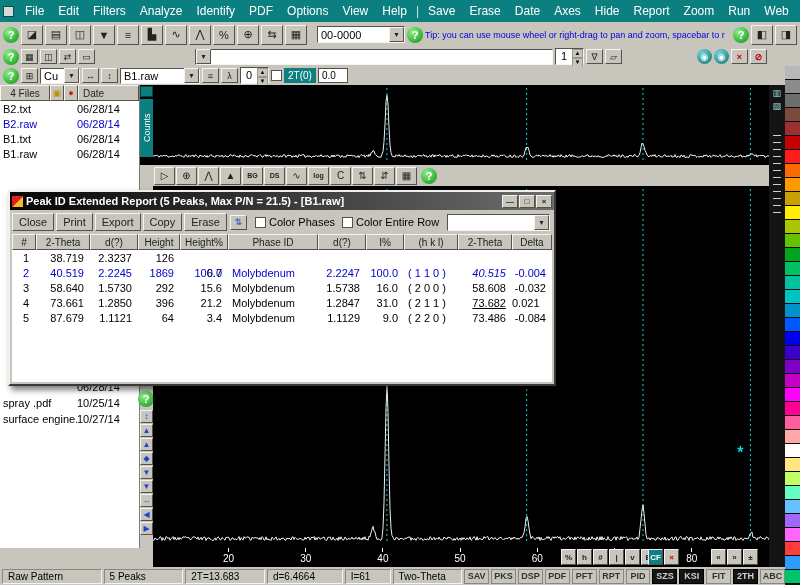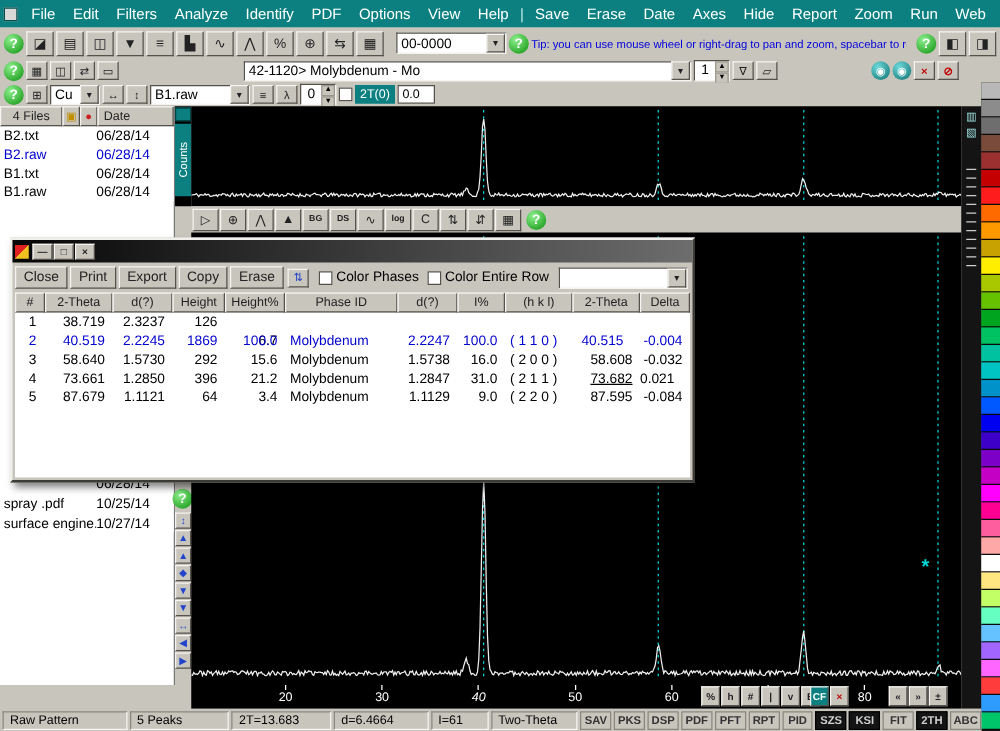--- a/index.html
+++ b/index.html
@@ -152,21 +152,20 @@
 
   <div id="tb2">
     <span class="helpbtn">?</span>
     <span id="tb2-btns" class="btngroup">
         <span class="sbtn btn3d">▦</span>
         <span class="sbtn btn3d">◫</span>
         <span class="sbtn btn3d">⇄</span>
         <span class="sbtn btn3d">▭</span>
       </span>
     <span class="combo" id="phase-combo" style="width:358px;margin-left:98px;height:16px;">
-      <span class="combo-text">42-1120&gt; Molybdenum - Mo</span>
       <span class="combo-arrow btn3d">▾</span>
     </span>
     <span class="spin">
       <span class="spin-val">1</span>
       <span class="spin-arrows">
           <i>▲</i>
           <i>▼</i>
         </span>
     </span>
     <span id="tb2-mid" class="btngroup">
@@ -307,21 +306,21 @@
       <text x="584.2" y="272" fill="#00dada" font-size="16" font-weight="bold">*</text>
     </svg>
 
   <div id="axisstrip">
     <div id="axis-ticks">
         <div class="tick" style="left: 74.9866px;"></div>
         <div class="ticklabel" style="left: 64.4866px;">20</div>
         <div class="tick" style="left: 152.203px;"></div>
         <div class="ticklabel" style="left: 141.703px;">30</div>
         <div class="tick" style="left: 229.419px;"></div>
-        <div class="ticklabel" style="left: 218.919px; font-style: italic;">40</div>
+        <div class="ticklabel" style="left: 218.919px;">40</div>
         <div class="tick" style="left: 306.635px;"></div>
         <div class="ticklabel" style="left: 296.135px;">50</div>
         <div class="tick" style="left: 383.851px;"></div>
         <div class="ticklabel" style="left: 373.351px;">60</div>
         <div class="tick" style="left: 461.068px;"></div>
         <div class="ticklabel" style="left: 450.568px;">70</div>
         <div class="tick" style="left: 538.284px;"></div>
         <div class="ticklabel" style="left: 527.784px;">80</div>
       </div>
     <div class="axgroup" id="axg1" style="left:408px;">
@@ -420,20 +419,21 @@
       <span class="statbtn dark">SZS</span>
       <span class="statbtn dark">KSI</span>
       <span class="statbtn">FIT</span>
       <span class="statbtn dark">2TH</span>
       <span class="statbtn">ABC</span>
     </div>
 
   <div id="report">
     <div id="rep-title">
       <span id="rep-icon"></span>
+      <span id="rep-title-text">Peak ID Extended Report (5 Peaks, Max P/N = 21.5) - [B1.raw]</span>
       <span id="rep-winbtns">
           <span class="winbtn btn3d">—</span>
           <span class="winbtn btn3d">□</span>
           <span class="winbtn btn3d">×</span>
         </span>
     </div>
     <div id="rep-toolbar">
       <span id="rep-btns" class="btngroup">
           <span class="repbtn btn3d">Close</span>
           <span class="repbtn btn3d">Print</span>
@@ -488,21 +488,21 @@
           <div class="rrow">
             <span class="rcell" style="width: 24px; color: rgb(0, 0, 204); text-align: center; padding-left: 4px;">2</span>
             <span class="rcell" style="width: 54px; color: rgb(0, 0, 204); text-align: right; padding-right: 6px;">40.519</span>
             <span class="rcell" style="width: 48px; color: rgb(0, 0, 204); text-align: right; padding-right: 6px;">2.2245</span>
             <span class="rcell" style="width: 42px; color: rgb(0, 0, 204); text-align: right; padding-right: 6px;">1869</span>
             <span class="rcell" style="width: 48px; color: rgb(0, 0, 204); text-align: right; padding-right: 6px;">100.0</span>
             <span class="rcell" style="width: 90px; color: rgb(0, 0, 204); text-align: left; padding-left: 4px;">Molybdenum</span>
             <span class="rcell" style="width: 48px; color: rgb(0, 0, 204); text-align: right; padding-right: 6px;">2.2247</span>
             <span class="rcell" style="width: 38px; color: rgb(0, 0, 204); text-align: right; padding-right: 6px;">100.0</span>
             <span class="rcell" style="width: 54px; color: rgb(0, 0, 204); text-align: left; padding-left: 4px;">( 1 1 0 )</span>
-            <span class="rcell" style="width: 54px; color: rgb(0, 0, 204); text-align: center; padding-right: 6px;">40.515</span>
+            <span class="rcell" style="width: 54px; color: rgb(0, 0, 204); text-align: right; padding-right: 6px; font-style: italic;">40.515</span>
             <span class="rcell" style="width: 40px; color: rgb(0, 0, 204); text-align: right; padding-right: 6px;">-0.004</span>
           </div>
           <div class="rrow">
             <span class="rcell" style="width: 24px; color: rgb(0, 0, 0); text-align: center; padding-left: 4px;">3</span>
             <span class="rcell" style="width: 54px; color: rgb(0, 0, 0); text-align: right; padding-right: 6px;">58.640</span>
             <span class="rcell" style="width: 48px; color: rgb(0, 0, 0); text-align: right; padding-right: 6px;">1.5730</span>
             <span class="rcell" style="width: 42px; color: rgb(0, 0, 0); text-align: right; padding-right: 6px;">292</span>
             <span class="rcell" style="width: 48px; color: rgb(0, 0, 0); text-align: right; padding-right: 6px;">15.6</span>
             <span class="rcell" style="width: 90px; color: rgb(0, 0, 0); text-align: left; padding-left: 4px;">Molybdenum</span>
             <span class="rcell" style="width: 48px; color: rgb(0, 0, 0); text-align: right; padding-right: 6px;">1.5738</span>
@@ -527,20 +527,20 @@
           <div class="rrow">
             <span class="rcell" style="width: 24px; color: rgb(0, 0, 0); text-align: center; padding-left: 4px;">5</span>
             <span class="rcell" style="width: 54px; color: rgb(0, 0, 0); text-align: right; padding-right: 6px;">87.679</span>
             <span class="rcell" style="width: 48px; color: rgb(0, 0, 0); text-align: right; padding-right: 6px;">1.1121</span>
             <span class="rcell" style="width: 42px; color: rgb(0, 0, 0); text-align: right; padding-right: 6px;">64</span>
             <span class="rcell" style="width: 48px; color: rgb(0, 0, 0); text-align: right; padding-right: 6px;">3.4</span>
             <span class="rcell" style="width: 90px; color: rgb(0, 0, 0); text-align: left; padding-left: 4px;">Molybdenum</span>
             <span class="rcell" style="width: 48px; color: rgb(0, 0, 0); text-align: right; padding-right: 6px;">1.1129</span>
             <span class="rcell" style="width: 38px; color: rgb(0, 0, 0); text-align: right; padding-right: 6px;">9.0</span>
             <span class="rcell" style="width: 54px; color: rgb(0, 0, 0); text-align: left; padding-left: 4px;">( 2 2 0 )</span>
-            <span class="rcell" style="width: 54px; color: rgb(0, 0, 0); text-align: right; padding-right: 6px;">87.595</span>
+            <span class="rcell" style="width: 54px; color: rgb(0, 0, 0); text-align: right; padding-right: 6px;">73.486</span>
             <span class="rcell" style="width: 40px; color: rgb(0, 0, 0); text-align: right; padding-right: 6px;">-0.084</span>
           </div>
         </div>
     </div>
   </div>
 
 </div>
 
 </body></html>

